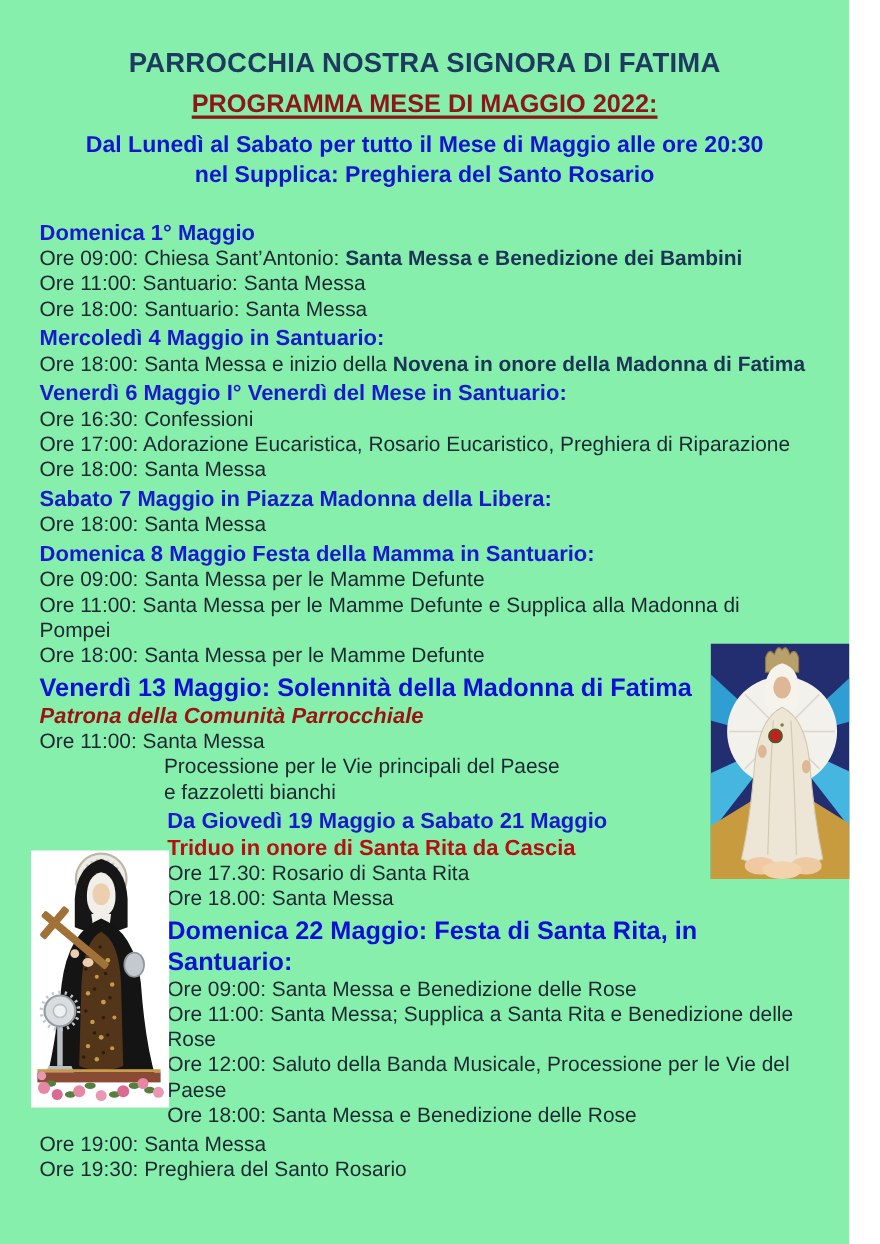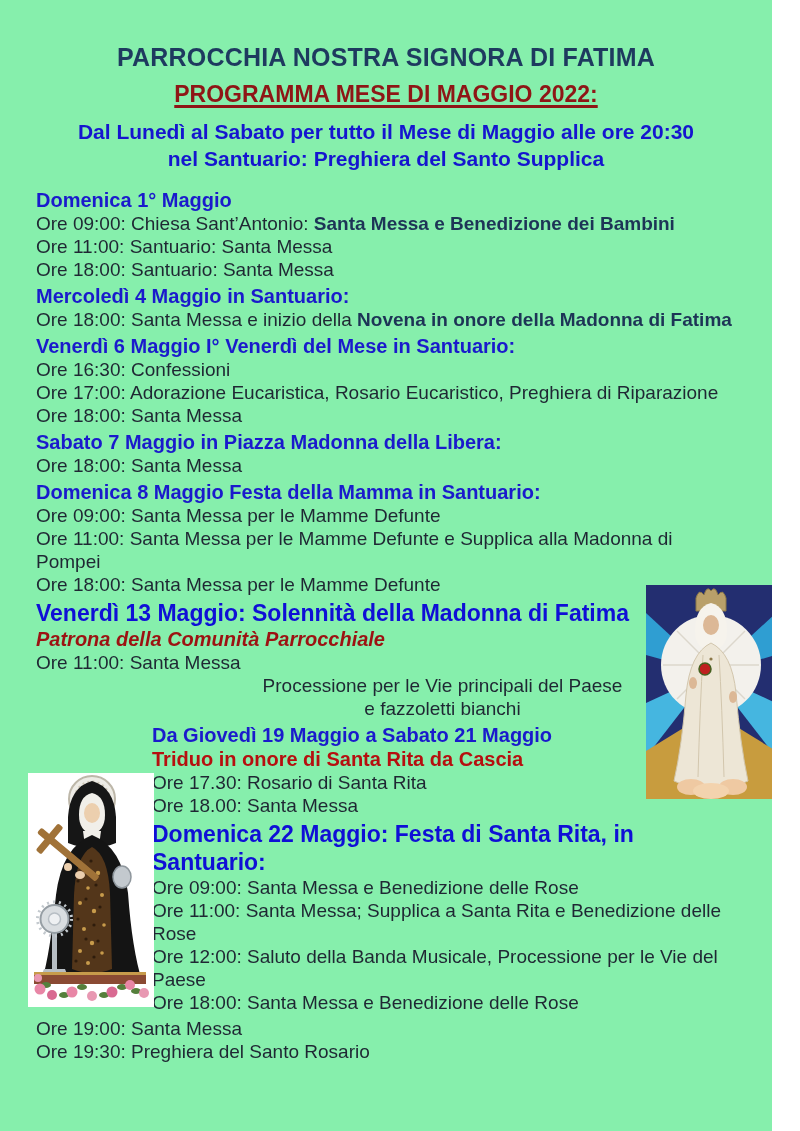--- a/index.html
+++ b/index.html
@@ -20,50 +20,50 @@
   .programma{
     text-align:center;color:#8e1616;font-weight:bold;
     font-size:23px;line-height:28px;margin:8px 0 0 0;
     text-decoration:underline;text-underline-offset:3px;text-decoration-thickness:2.5px;
   }
   .intro{
     text-align:center;color:#1515cf;font-weight:bold;
     font-size:21px;line-height:27px;margin:10px 0 0 0;
   }
   .sec{margin-top:3px;}
-  .sec.first{margin-top:16px;}
+  .sec.first{margin-top:28px;}
   .sec-h{color:#1a1acc;font-weight:bold;font-size:20px;line-height:24px;}
   .sec-h.big{font-size:23px;line-height:28px;color:#0f0fd6;}
   .sec-h.small{font-size:19px;line-height:24px;}
   .sec-h2-italic{color:#9c1212;font-weight:bold;font-style:italic;font-size:20px;line-height:24px;}
   .sec-h2-red{color:#b60f0f;font-weight:bold;font-size:20px;line-height:24px;}
   .line{font-size:19px;line-height:23px;color:#1f2733;}
   .line .b{font-weight:bold;color:#1d3456;}
-  .line.indent{padding-left:113px;text-align:center;}
+  .line.indent{padding-left:113px;}
   .rita-block{margin-left:116px;}
   .madonna-img{
     position:absolute;left:646px;top:585px;width:130px;height:214px;
   }
   .rita-img{
     position:absolute;left:28px;top:773px;width:126px;height:234px;
   }
   svg{display:block;}
 </style>
 </head>
 <body>
 
 <div class="page">
   <div class="content">
 
     <div class="title">PARROCCHIA NOSTRA SIGNORA DI FATIMA</div>
     <div class="programma">PROGRAMMA MESE DI MAGGIO 2022:</div>
 
     <div class="intro">
       <div>Dal Lunedì al Sabato per tutto il Mese di Maggio alle ore 20:30</div>
-      <div>nel Santuario: Preghiera del Santo Supplica</div>
+      <div>nel Supplica: Preghiera del Santo Rosario</div>
     </div>
 
     <div class="sec first">
       <div class="sec-h">Domenica 1° Maggio</div>
       <div class="line"><span>Ore 09:00: Chiesa Sant’Antonio: </span><span class="b">Santa Messa e Benedizione dei Bambini</span></div>
       <div class="line"><span>Ore 11:00: Santuario: Santa Messa</span></div>
       <div class="line"><span>Ore 18:00: Santuario: Santa Messa</span></div>
     </div>
 
     <div class="sec">

